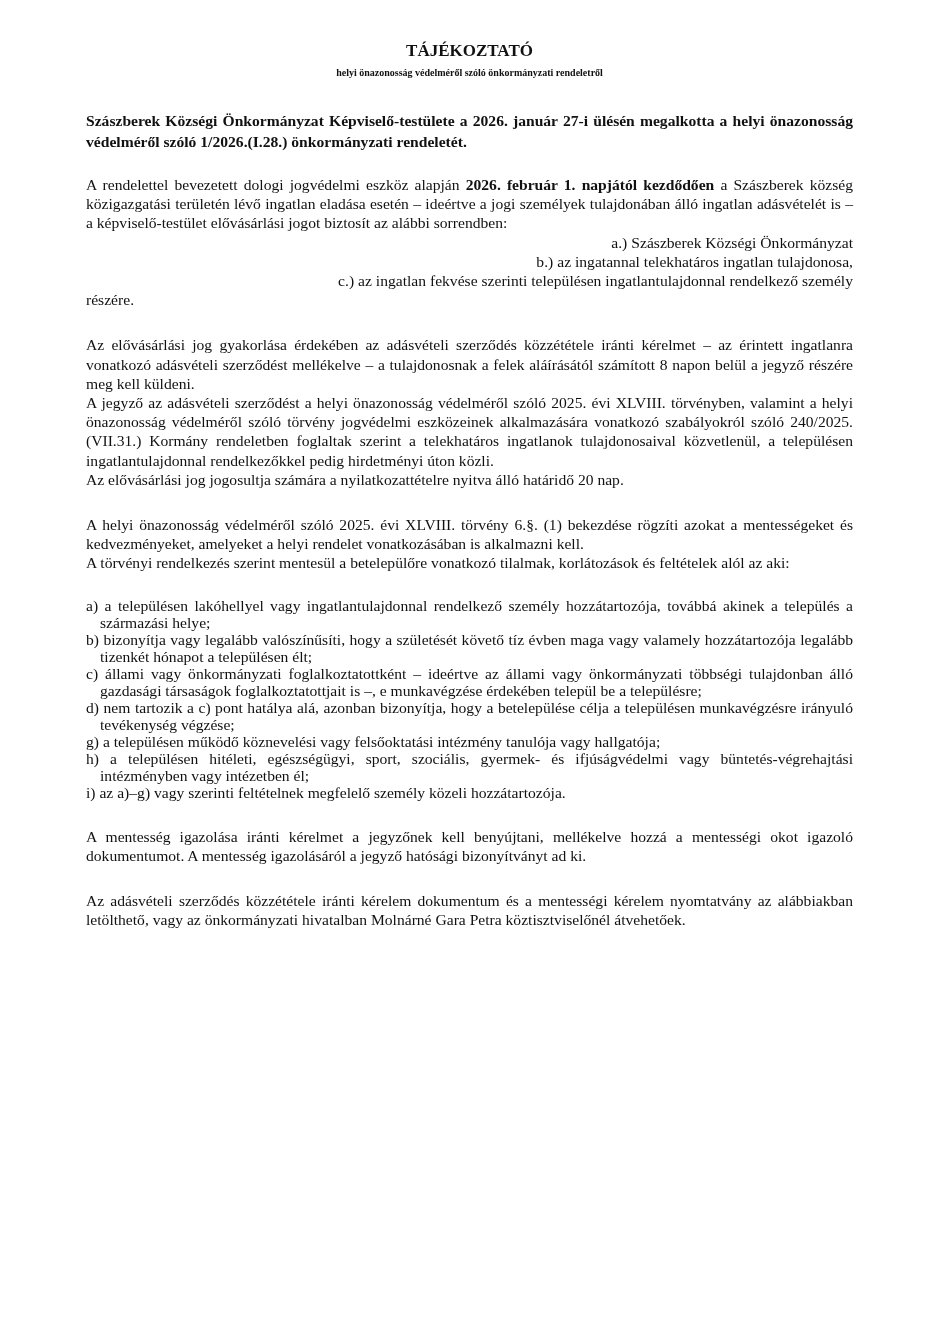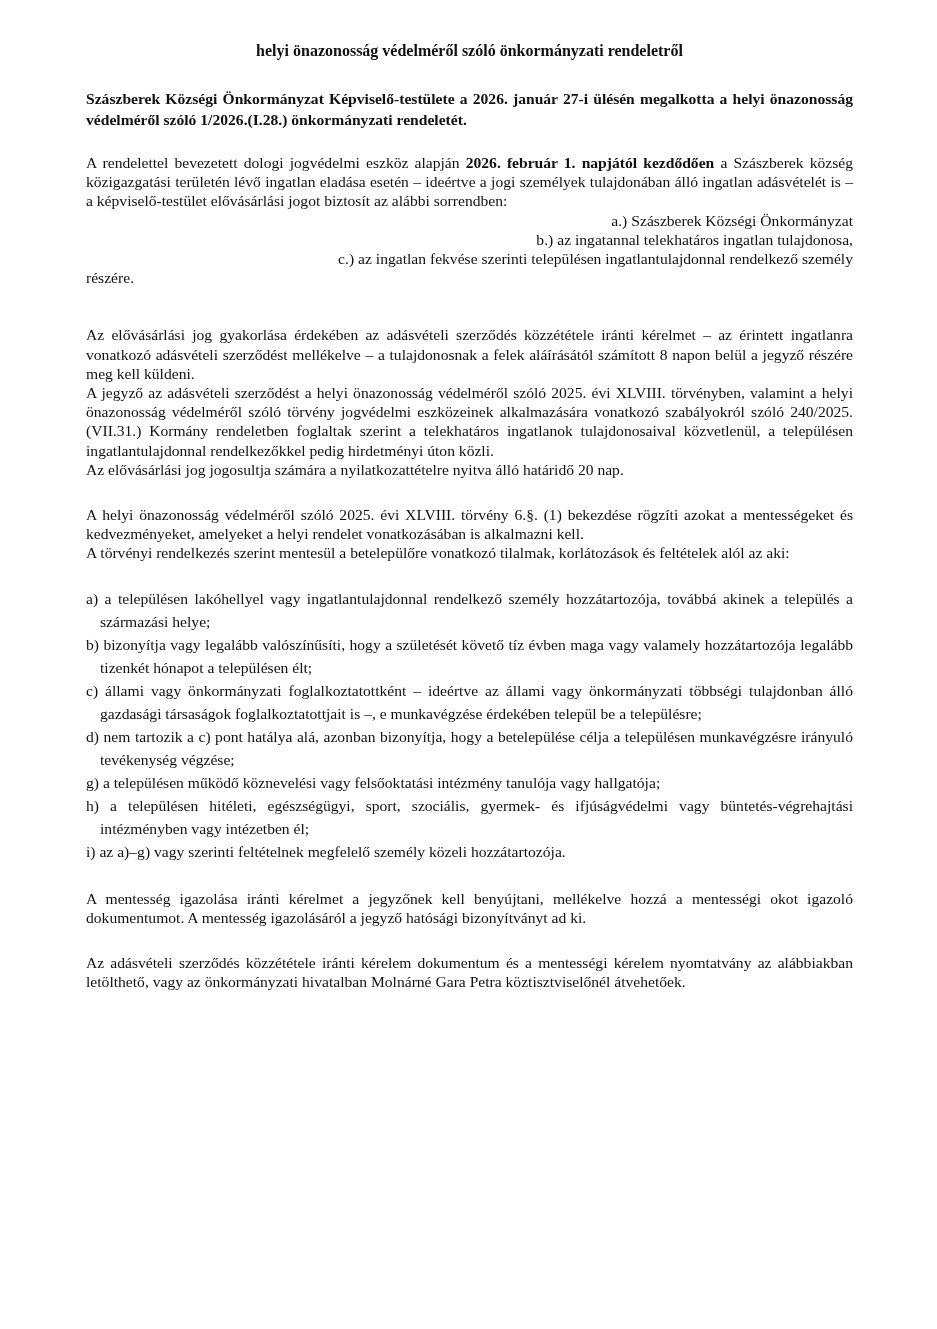--- a/index.html
+++ b/index.html
@@ -2,50 +2,51 @@
 <html><head>
 <meta charset="utf-8">
 <style>
   html, body { margin: 0; padding: 0; background: #ffffff; }
   body {
     width: 937px; height: 1329px; position: relative; overflow: hidden;
     font-family: "Liberation Serif", serif; color: #111; font-size: 15.6px;
   }
   .page { position: absolute; left: 86px; top: 40px; width: 767px; }
   .title { text-align: center; font-weight: bold; font-size: 17px; line-height: 22px; margin: 0; }
-  .subtitle { text-align: center; font-weight: bold; font-size: 16px; line-height: 22px; margin: 0; }
+  .subtitle { text-align: center; font-weight: bold; font-size: 10px; line-height: 22px; margin: 0; }
   .lead { font-weight: bold; text-align: justify; line-height: 21px; margin: 26px 0 0 0; }
   p { margin: 0; line-height: 19.2px; text-align: justify; }
   .block { margin-top: 21px; }
   .ol-abc { margin: 0; padding: 0; list-style: none; text-align: right; }
   .ol-abc li { padding-left: 28px; line-height: 19.2px; }
   .ol-abc li .lbl { margin-right: 4px; }
   .exlist { margin: 0; padding: 0; list-style: none; }
-  .exlist li { position: relative; padding-left: 14px; text-indent: -14px; line-height: 23px; text-align: justify; }
+  .exlist li { position: relative; padding-left: 14px; text-indent: -14px; line-height: 17px; text-align: justify; }
   b { font-weight: bold; }
 </style>
 </head>
 <body>
 
 <div class="page">
+  <h1 class="title">TÁJÉKOZTATÓ</h1>
   <h2 class="subtitle">helyi önazonosság védelméről szóló önkormányzati rendeletről</h2>
 
   <p class="lead">Szászberek Községi Önkormányzat Képviselő-testülete a 2026. január 27-i ülésén megalkotta a helyi önazonosság védelméről szóló 1/2026.(I.28.) önkormányzati rendeletét.</p>
 
   <div class="block" style="margin-top:23px;">
     <p><span>A rendelettel bevezetett dologi jogvédelmi eszköz alapján </span><b>2026. február 1. napjától kezdődően</b><span> a Szászberek község közigazgatási területén lévő ingatlan eladása esetén – ideértve a jogi személyek tulajdonában álló ingatlan adásvételét is – a képviselő-testület elővásárlási jogot biztosít az alábbi sorrendben:</span></p>
     <ul class="ol-abc">
       <li><span class="lbl">a.)</span><span>Szászberek Községi Önkormányzat</span></li>
       <li><span class="lbl">b.)</span><span>az ingatannal telekhatáros ingatlan tulajdonosa,</span></li>
       <li><span class="lbl">c.)</span><span>az ingatlan fekvése szerinti településen ingatlantulajdonnal rendelkező személy</span></li>
     </ul>
     <p>részére.</p>
   </div>
 
-  <div class="block" style="margin-top:38px;">
+  <div class="block" style="margin-top:26px;">
     <p>Az elővásárlási jog gyakorlása érdekében az adásvételi szerződés közzététele iránti kérelmet – az érintett ingatlanra vonatkozó adásvételi szerződést mellékelve – a tulajdonosnak a felek aláírásától számított 8 napon belül a jegyző részére meg kell küldeni.</p>
     <p>A jegyző az adásvételi szerződést a helyi önazonosság védelméről szóló 2025. évi XLVIII. törvényben, valamint a helyi önazonosság védelméről szóló törvény jogvédelmi eszközeinek alkalmazására vonatkozó szabályokról szóló 240/2025.(VII.31.) Kormány rendeletben foglaltak szerint a telekhatáros ingatlanok tulajdonosaival közvetlenül, a településen ingatlantulajdonnal rendelkezőkkel pedig hirdetményi úton közli.</p>
     <p>Az elővásárlási jog jogosultja számára a nyilatkozattételre nyitva álló határidő 20 nap.</p>
   </div>
 
   <div class="block" style="margin-top:26px;">
     <p>A helyi önazonosság védelméről szóló 2025. évi XLVIII. törvény 6.§. (1) bekezdése rögzíti azokat a mentességeket és kedvezményeket, amelyeket a helyi rendelet vonatkozásában is alkalmazni kell.</p>
     <p>A törvényi rendelkezés szerint mentesül a betelepülőre vonatkozó tilalmak, korlátozások és feltételek alól az aki:</p>
   </div>
 

